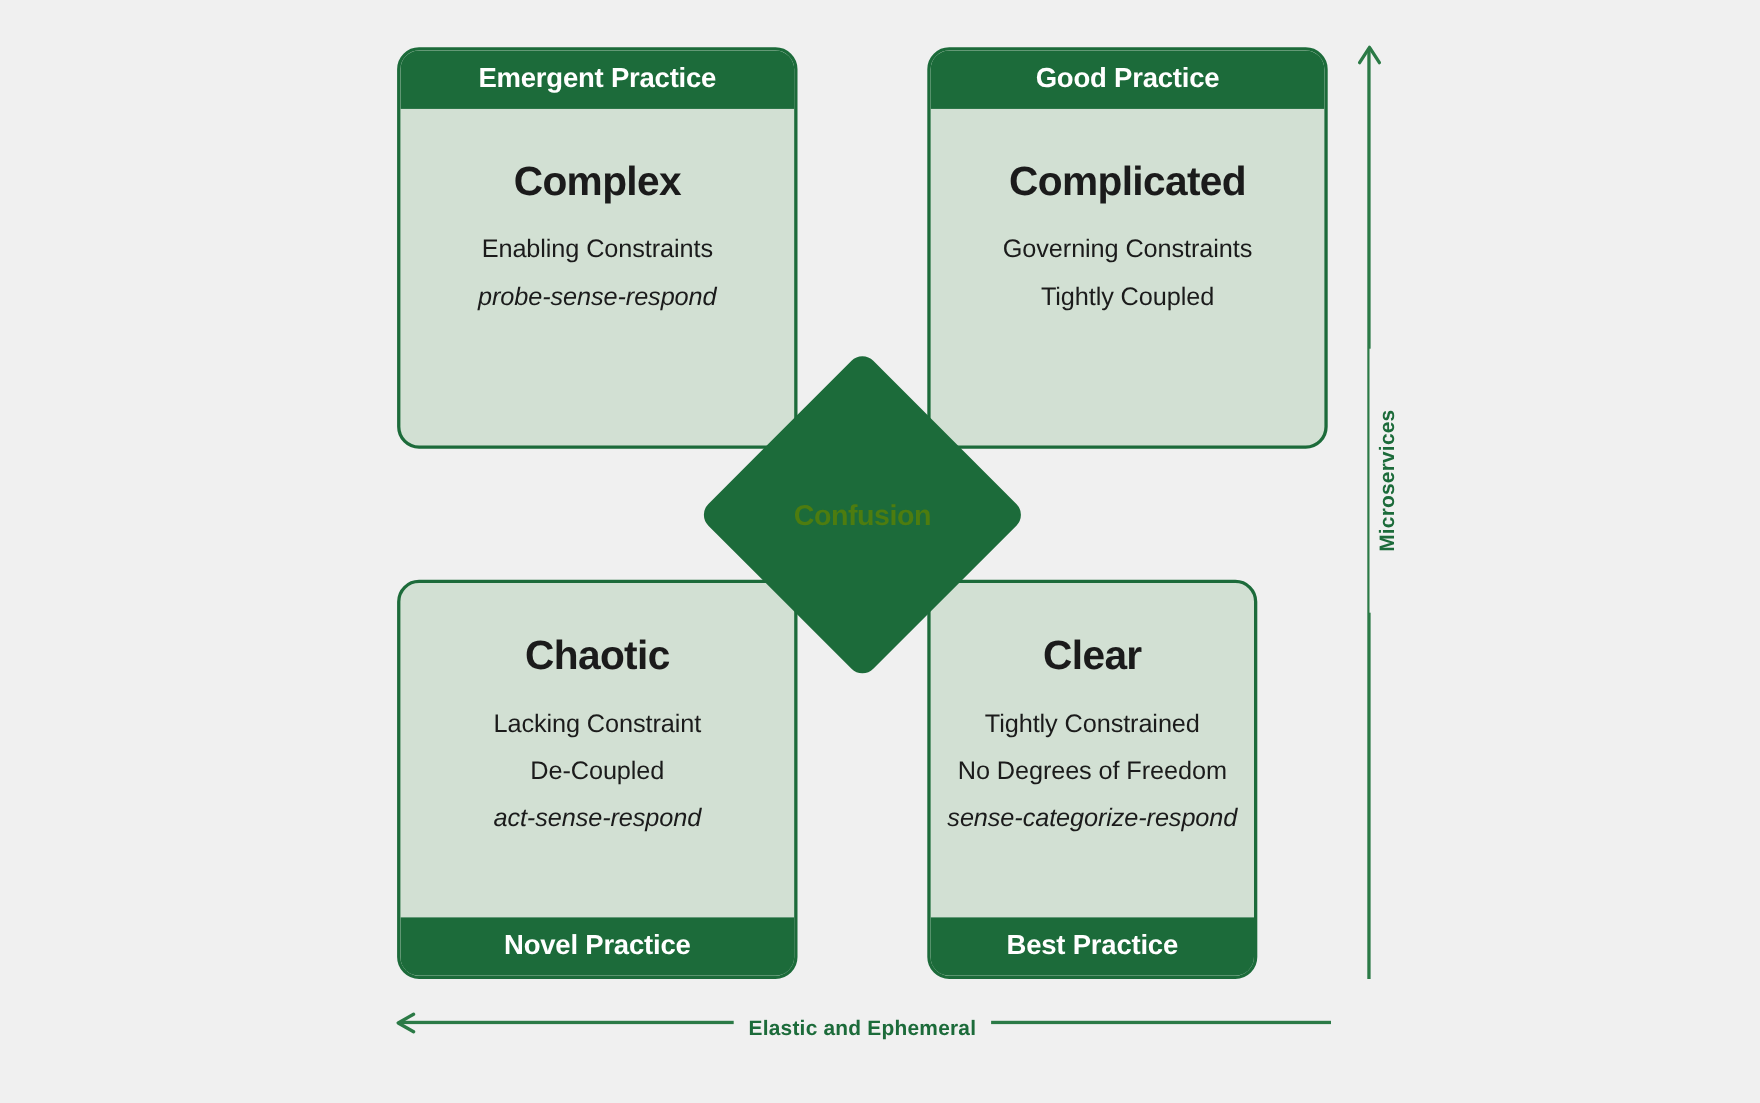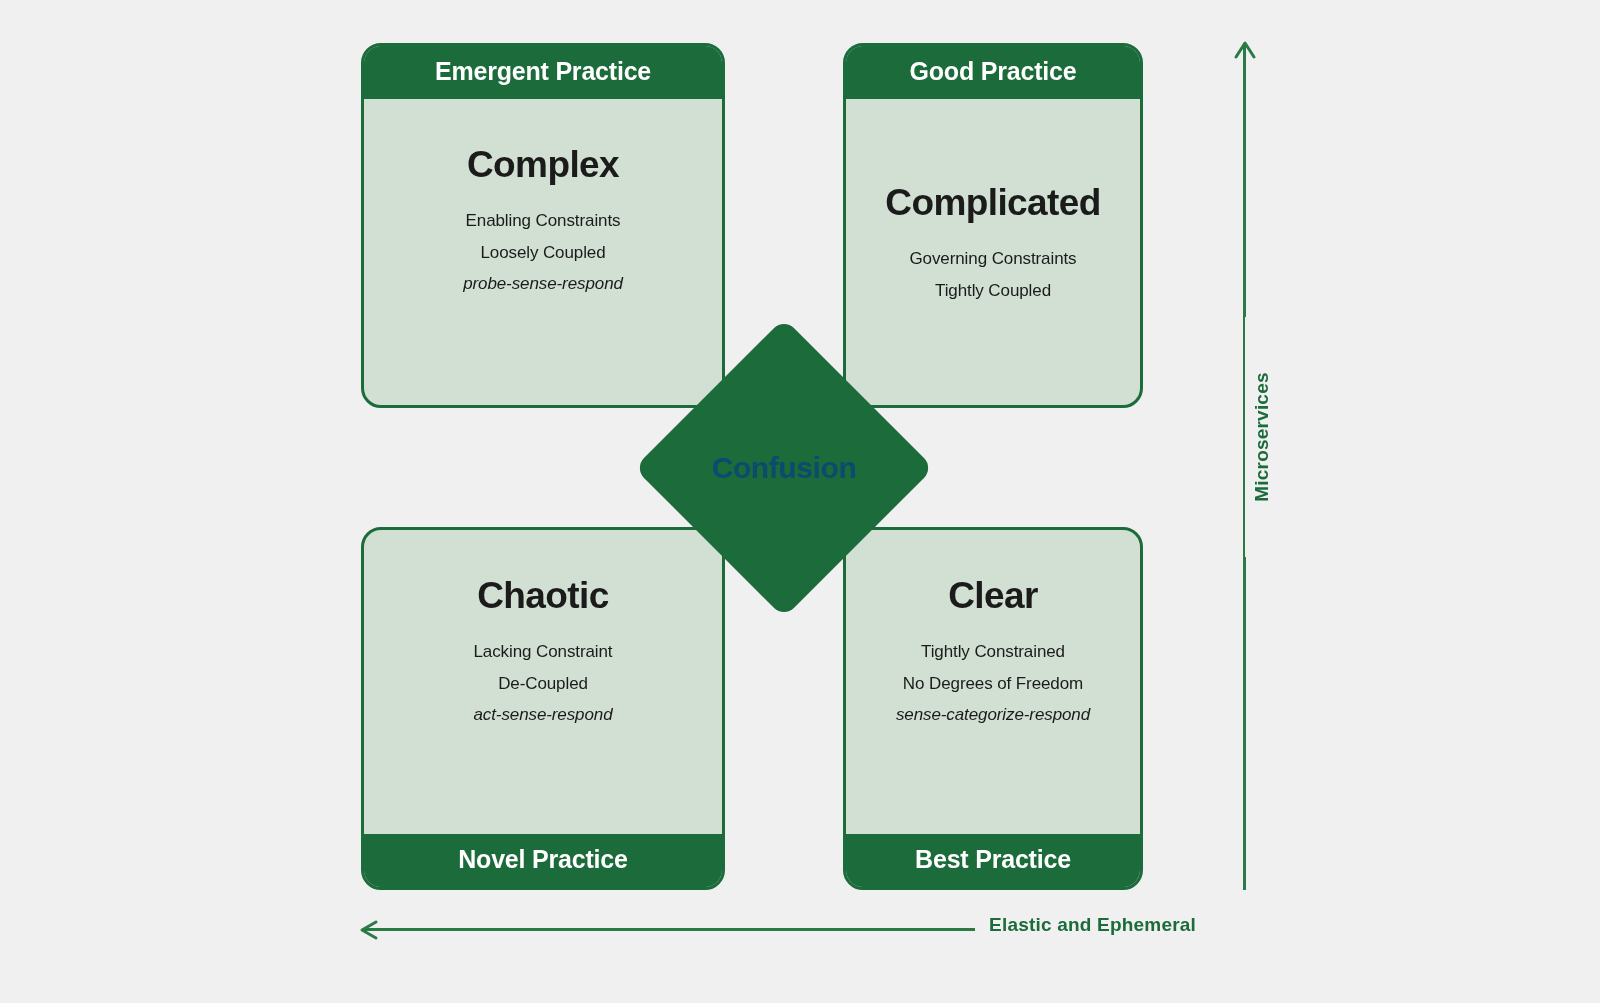--- a/index.html
+++ b/index.html
@@ -26,21 +26,21 @@
     box-sizing: border-box;
     border: 3px solid #1C6B3A;
     border-radius: 20px;
     background: #D2E0D3;
     display: flex;
     flex-direction: column;
     overflow: hidden;
   }
 
   .card-top-left     { left: 361px;  top: 43px;  width: 364px; height: 365px; }
-  .card-top-right    { left: 843px;  top: 43px;  width: 300px; height: 365px; gap: 38px; }
+  .card-top-right    { left: 843px;  top: 43px;  width: 364px; height: 365px; }
   .card-bottom-left  { left: 361px;  top: 527px; width: 364px; height: 363px; }
   .card-bottom-right { left: 843px;  top: 527px; width: 300px; height: 363px; }
 
   .band {
     background: #1C6B3A;
     color: #FFFFFF;
     font-size: 25px;
     font-weight: bold;
     letter-spacing: -0.2px;
     text-align: center;
@@ -67,21 +67,21 @@
   .q-title {
     font-size: 37px;
     font-weight: bold;
     color: #1B1B1B;
     letter-spacing: -0.6px;
     margin: 0 0 22px 0;
     line-height: 1;
   }
 
   .q-line {
-    font-size: 17px;
+    font-size: 23px;
     color: #1B1B1B;
     line-height: 1.86;
     letter-spacing: -0.1px;
   }
 
   .q-line.em {
     font-style: italic;
   }
 
   
@@ -104,22 +104,22 @@
   }
   #diamond-label {
     position: absolute;
     left: 0;
     top: 0;
     width: 300px;
     height: 300px;
     display: flex;
     align-items: center;
     justify-content: center;
-    color: #0c4a6e;
-    font-size: 30px;
+    color: #4d7c0f;
+    font-size: 26px;
     font-weight: bold;
     letter-spacing: -0.4px;
   }
 
   
   #axis-vertical {
     position: absolute;
     left: 1222px;
     top: 40px;
     width: 60px;
@@ -173,23 +173,23 @@
   #axis-h-arrow {
     position: absolute;
     left: 0px;
     top: 14px;
     width: 22px;
     height: 22px;
   }
   #axis-h-label {
     position: absolute;
     left: 0;
-    top: 6px;
+    top: 17px;
     width: 852px;
-    text-align: right;
+    text-align: center;
     pointer-events: none;
   }
   #axis-h-label span {
     display: inline-block;
     background: #F0F0F0;
     padding: 0 14px;
     color: #1C6B3A;
     font-size: 19px;
     font-weight: bold;
     letter-spacing: 0.2px;
@@ -200,21 +200,20 @@
 <body>
 
 <div id="canvas">
 
   <div class="card card-top-left top-row">
     <div class="band">Emergent Practice</div>
     <div class="card-body">
       <div class="card-inner">
         <div class="q-title">Complex</div>
         <div class="q-line">Enabling Constraints</div>
-        <div class="q-line">Loosely Coupled</div>
         <div class="q-line em">probe-sense-respond</div>
       </div>
     </div>
   </div>
 
   <div class="card card-top-right top-row">
     <div class="band">Good Practice</div>
     <div class="card-body">
       <div class="card-inner">
         <div class="q-title">Complicated</div>

